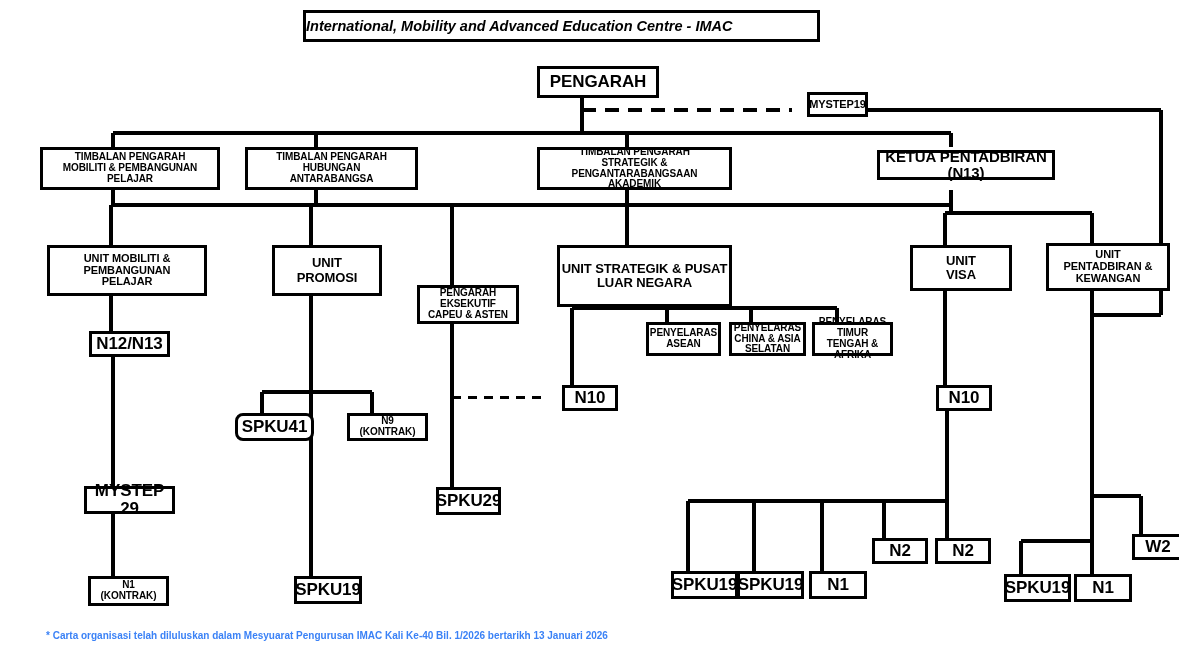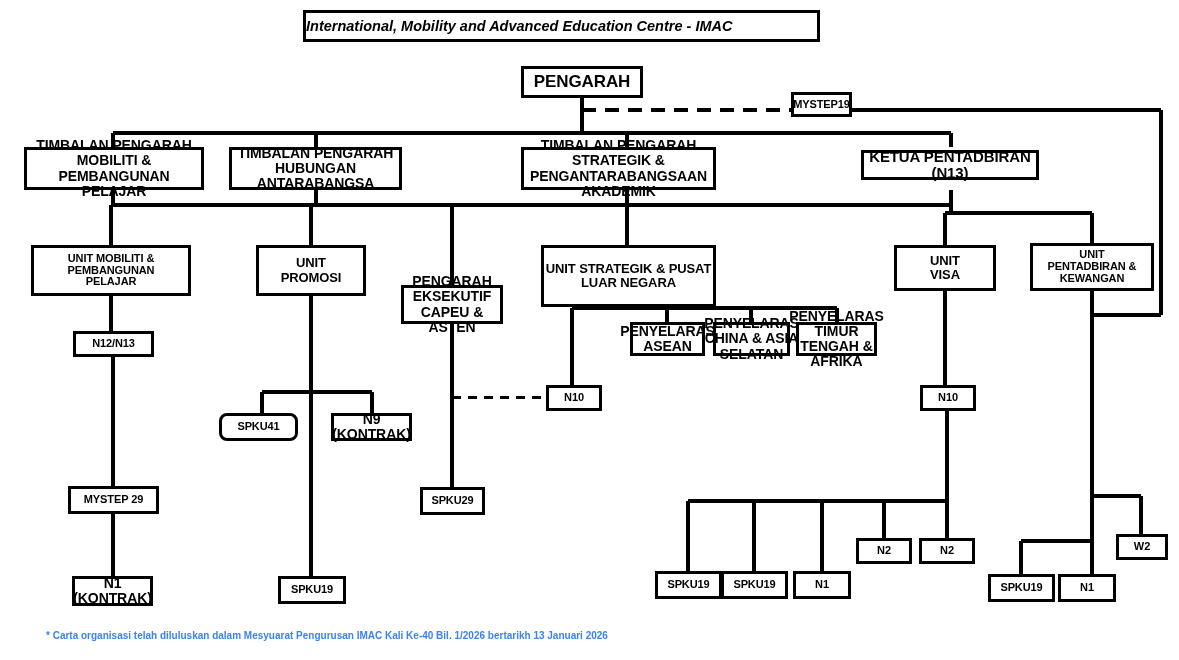--- a/index.html
+++ b/index.html
@@ -31,20 +31,21 @@
     display: flex;
     align-items: center;
     justify-content: center;
     text-align: center;
     color: #000000;
     font-weight: bold;
     line-height: 1.08;
     letter-spacing: -0.1px;
     z-index: 5;
     white-space: pre-line;
+    margin-left: 16px;
   }
   .title-box {
     position: absolute;
     box-sizing: border-box;
     background: #ffffff;
     border: 3px solid #000000;
     display: flex;
     align-items: center;
     justify-content: flex-start;
     font-style: italic;
@@ -57,22 +58,22 @@
     position: absolute;
     font-weight: bold;
     font-size: 10px;
     color: #3b82f6;
     white-space: nowrap;
     z-index: 5;
   }
   .f-lg  { font-size: 17px; }
   .f-md  { font-size: 13px; }
   .f-sm  { font-size: 11px; }
-  .f-xs  { font-size: 14px; }
-  .f-leaf{ font-size: 11px; }
+  .f-xs  { font-size: 10px; }
+  .f-leaf{ font-size: 17px; }
   .f-geo { font-size: 15px; }
 </style>
 </head>
 <body>
 
 <div id="chart-root">
 
   <svg id="wires" viewBox="0 0 1179 660" xmlns="http://www.w3.org/2000/svg">
     <g stroke="#000000" stroke-width="4" fill="none" shape-rendering="crispEdges">
 

